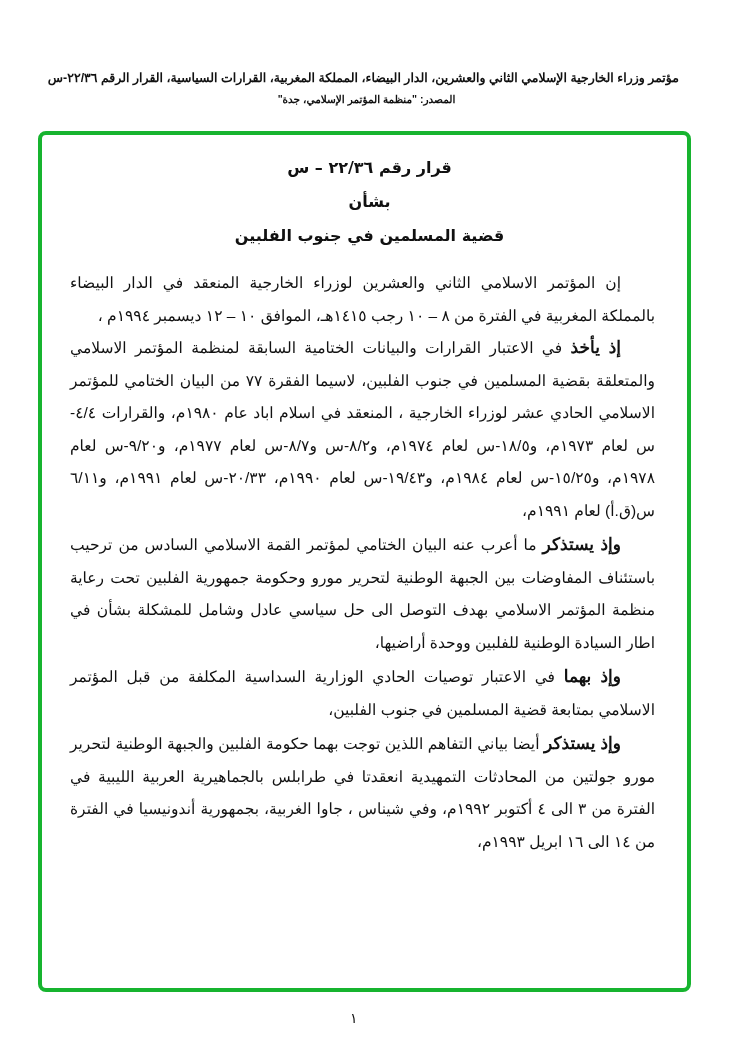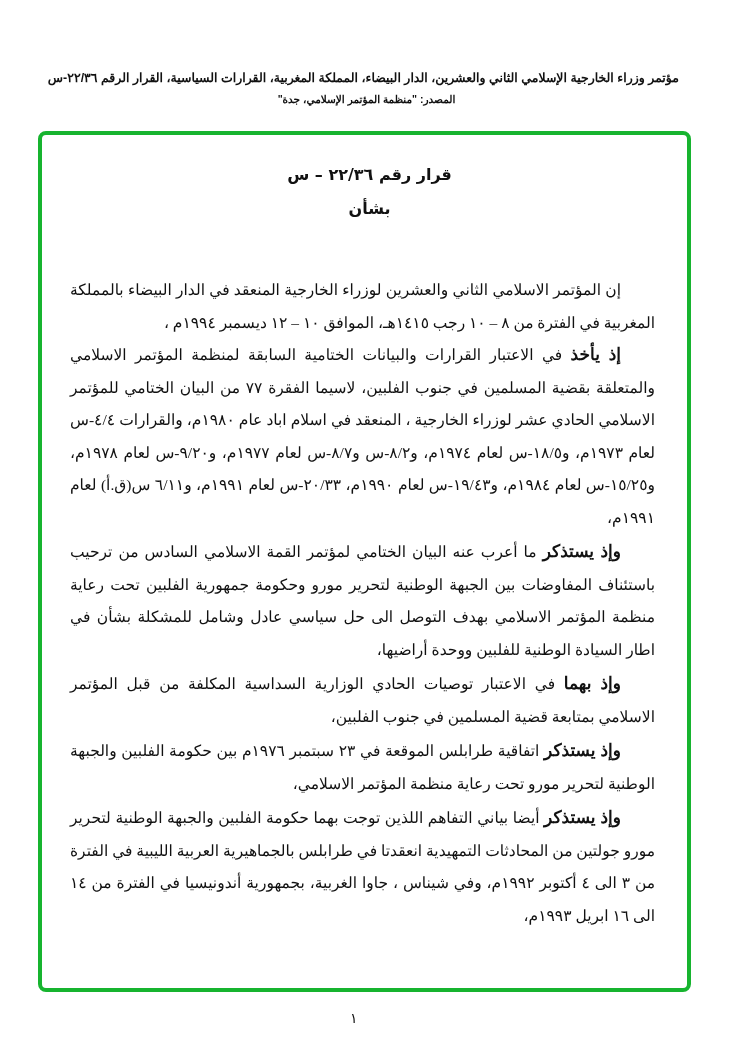--- a/index.html
+++ b/index.html
@@ -19,31 +19,31 @@
     .header .line2 {
       font-family: "Liberation Sans", sans-serif; font-weight: bold;
       font-size: 10.5px; line-height: 14px;
       position: absolute; left: 0; right: 0; top: 26px; text-align: center;
     }
     .frame {
       position: absolute; left: 38px; top: 131px; width: 645px; height: 853px;
       border: 4px solid #17b42f; border-radius: 8px; box-sizing: content-box;
     }
     .doc {
-      position: absolute; left: 42px; top: 124px; width: 645px; height: 698px;
+      position: absolute; left: 42px; top: 117px; width: 645px; height: 698px;
       direction: rtl;
     }
     .title-block { position: absolute; left: 0; right: 0; top: 34px; text-align: center; }
     .title-block div {
       font-family: "DejaVu Sans", sans-serif; font-weight: bold; font-size: 16px;
       line-height: 34px; margin-left: 10px;
     }
     .body {
       position: absolute; left: 28px; right: 32px; top: 150px;
-      font-family: Liberation Serif, serif; font-size: 15.5px; line-height: 32.5px;
+      font-family: Liberation Sans, sans-serif; font-size: 15.5px; line-height: 32.5px;
       text-align: justify; text-align-last: right;
     }
     .body p { margin: 0 0 2px 0; }
     .body p .lead { font-weight: bold; font-size: 17px; }
     .body p.first { text-indent: 34px; margin-bottom: 0; }
     .body p.ind { text-indent: 34px; }
     .page-num {
       position: absolute; left: 350px; top: 1010px; font-family: "DejaVu Sans", sans-serif;
       font-size: 14px;
     }
@@ -55,37 +55,35 @@
   <div class="line1">مؤتمر وزراء الخارجية الإسلامي الثاني والعشرين، الدار البيضاء، المملكة المغربية، القرارات السياسية، القرار الرقم ٢٢/٣٦-س</div>
   <div class="line2">المصدر: "منظمة المؤتمر الإسلامي، جدة"</div>
 </div>
 
 <div class="frame" style="border-color: rgb(23, 180, 47);"></div>
 
 <div class="doc">
   <div class="title-block">
     <div>قرار رقم ٢٢/٣٦ – س</div>
     <div>بشأن</div>
+    <div>قضية المسلمين في جنوب الفلبين</div>
   </div>
 
   <div class="body">
     <p class="first">
       <span>إن المؤتمر الاسلامي الثاني والعشرين لوزراء الخارجية المنعقد في الدار البيضاء بالمملكة المغربية في الفترة من ٨ – ١٠ رجب ١٤١٥هـ، الموافق ١٠ – ١٢ ديسمبر ١٩٩٤م ،</span>
     </p>
     <p class="ind">
       <span class="lead">إذ يأخذ</span><span> في الاعتبار القرارات والبيانات الختامية السابقة لمنظمة المؤتمر الاسلامي والمتعلقة بقضية المسلمين في جنوب الفلبين، لاسيما الفقرة ٧٧ من البيان الختامي للمؤتمر الاسلامي الحادي عشر لوزراء الخارجية ، المنعقد في اسلام اباد عام ١٩٨٠م، والقرارات ٤/٤-س لعام ١٩٧٣م، و١٨/٥-س لعام ١٩٧٤م، و٨/٢-س و٨/٧-س لعام ١٩٧٧م، و٩/٢٠-س لعام ١٩٧٨م، و١٥/٢٥-س لعام ١٩٨٤م، و١٩/٤٣-س لعام ١٩٩٠م، ٢٠/٣٣-س لعام ١٩٩١م، و٦/١١ س(ق.أ) لعام ١٩٩١م،</span>
     </p>
     <p class="ind">
       <span class="lead">وإذ يستذكر</span><span> ما أعرب عنه البيان الختامي لمؤتمر القمة الاسلامي السادس من ترحيب باستئناف المفاوضات بين الجبهة الوطنية لتحرير مورو وحكومة جمهورية الفلبين تحت رعاية منظمة المؤتمر الاسلامي بهدف التوصل الى حل سياسي عادل وشامل للمشكلة بشأن في اطار السيادة الوطنية للفلبين ووحدة أراضيها،</span>
     </p>
     <p class="ind">
       <span class="lead">وإذ بهما</span><span> في الاعتبار توصيات الحادي الوزارية السداسية المكلفة من قبل المؤتمر الاسلامي بمتابعة قضية المسلمين في جنوب الفلبين،</span>
     </p>
     <p class="ind">
-      <span class="lead">وإذ يستذكر</span><span> اتفاقية طرابلس الموقعة في ٢٣ سبتمبر ١٩٧٦م بين حكومة الفلبين والجبهة الوطنية لتحرير مورو تحت رعاية منظمة المؤتمر الاسلامي،</span>
-    </p>
-    <p class="ind">
       <span class="lead">وإذ يستذكر</span><span> أيضا بياني التفاهم اللذين توجت بهما حكومة الفلبين والجبهة الوطنية لتحرير مورو جولتين من المحادثات التمهيدية انعقدتا في طرابلس بالجماهيرية العربية الليبية في الفترة من ٣ الى ٤ أكتوبر ١٩٩٢م، وفي شيناس ، جاوا الغربية، بجمهورية أندونيسيا في الفترة من ١٤ الى ١٦ ابريل ١٩٩٣م،</span>
     </p>
   </div>
 </div>
 
 <div class="page-num">١</div>
 
 </body></html>

